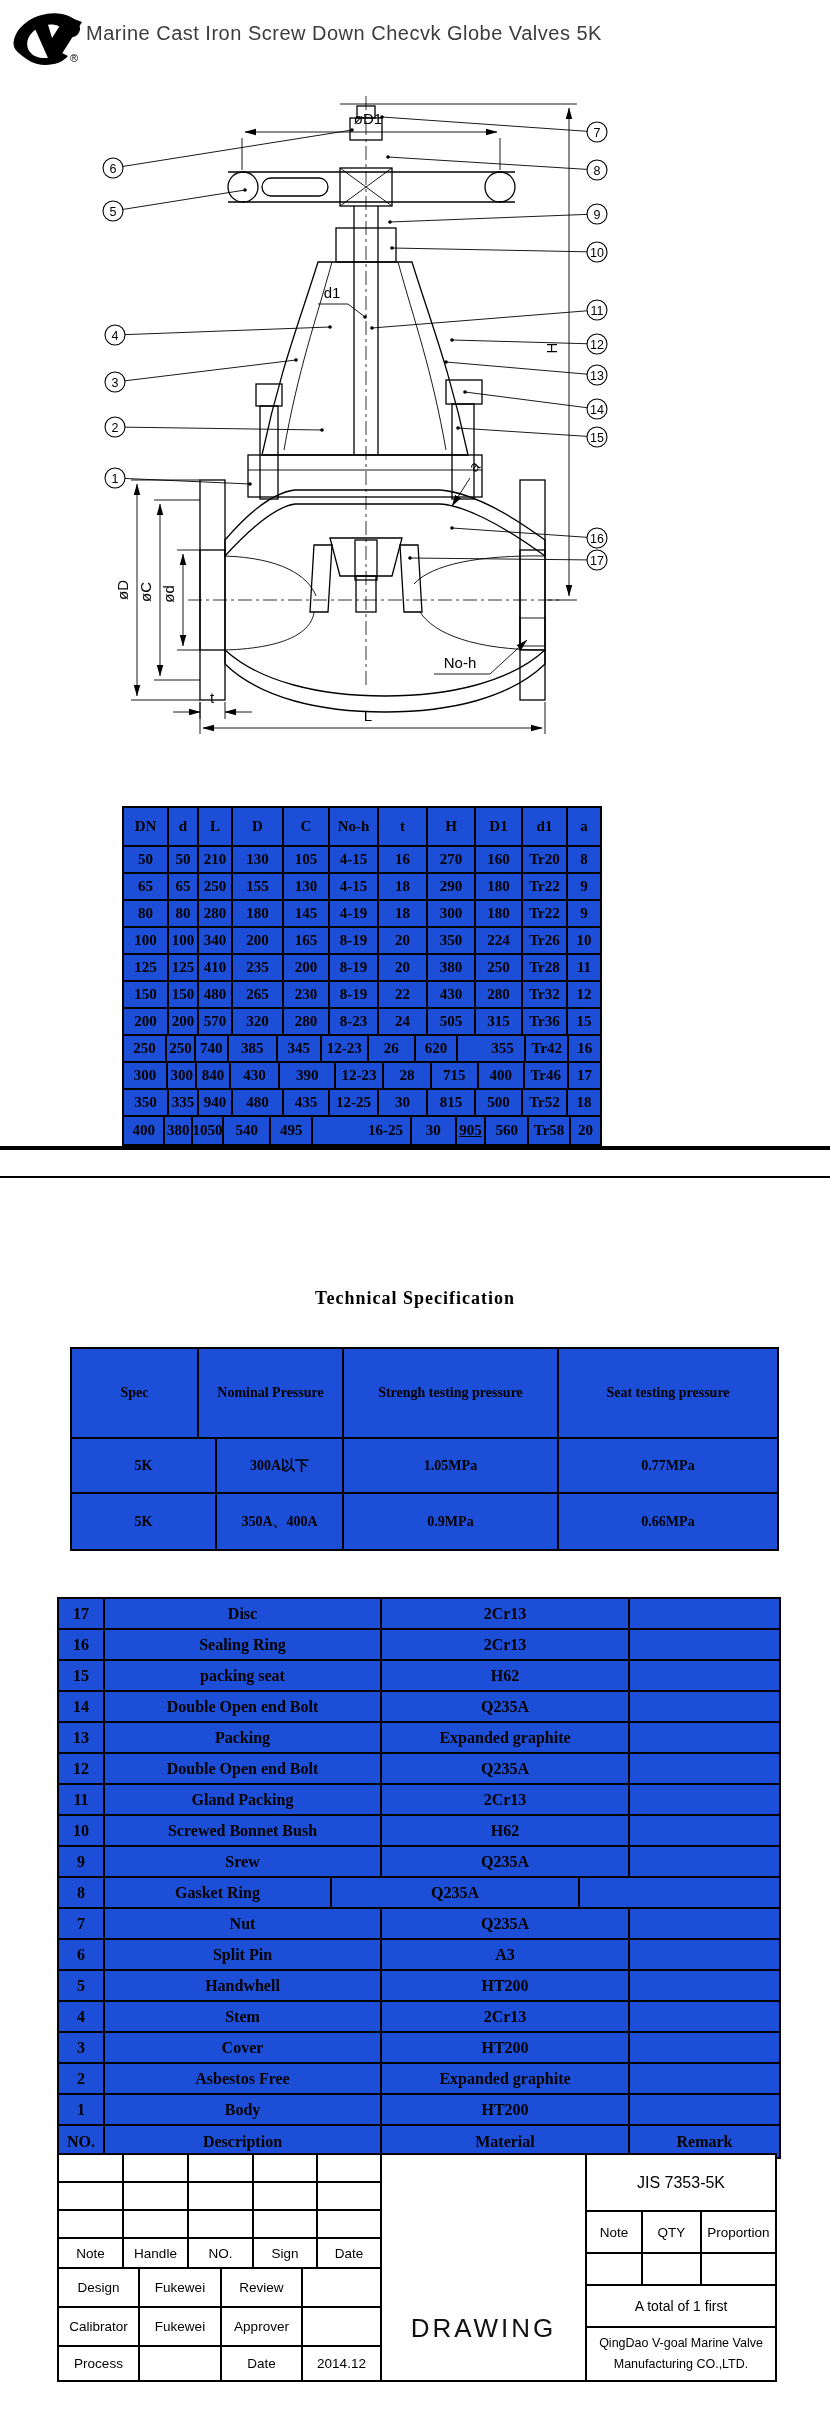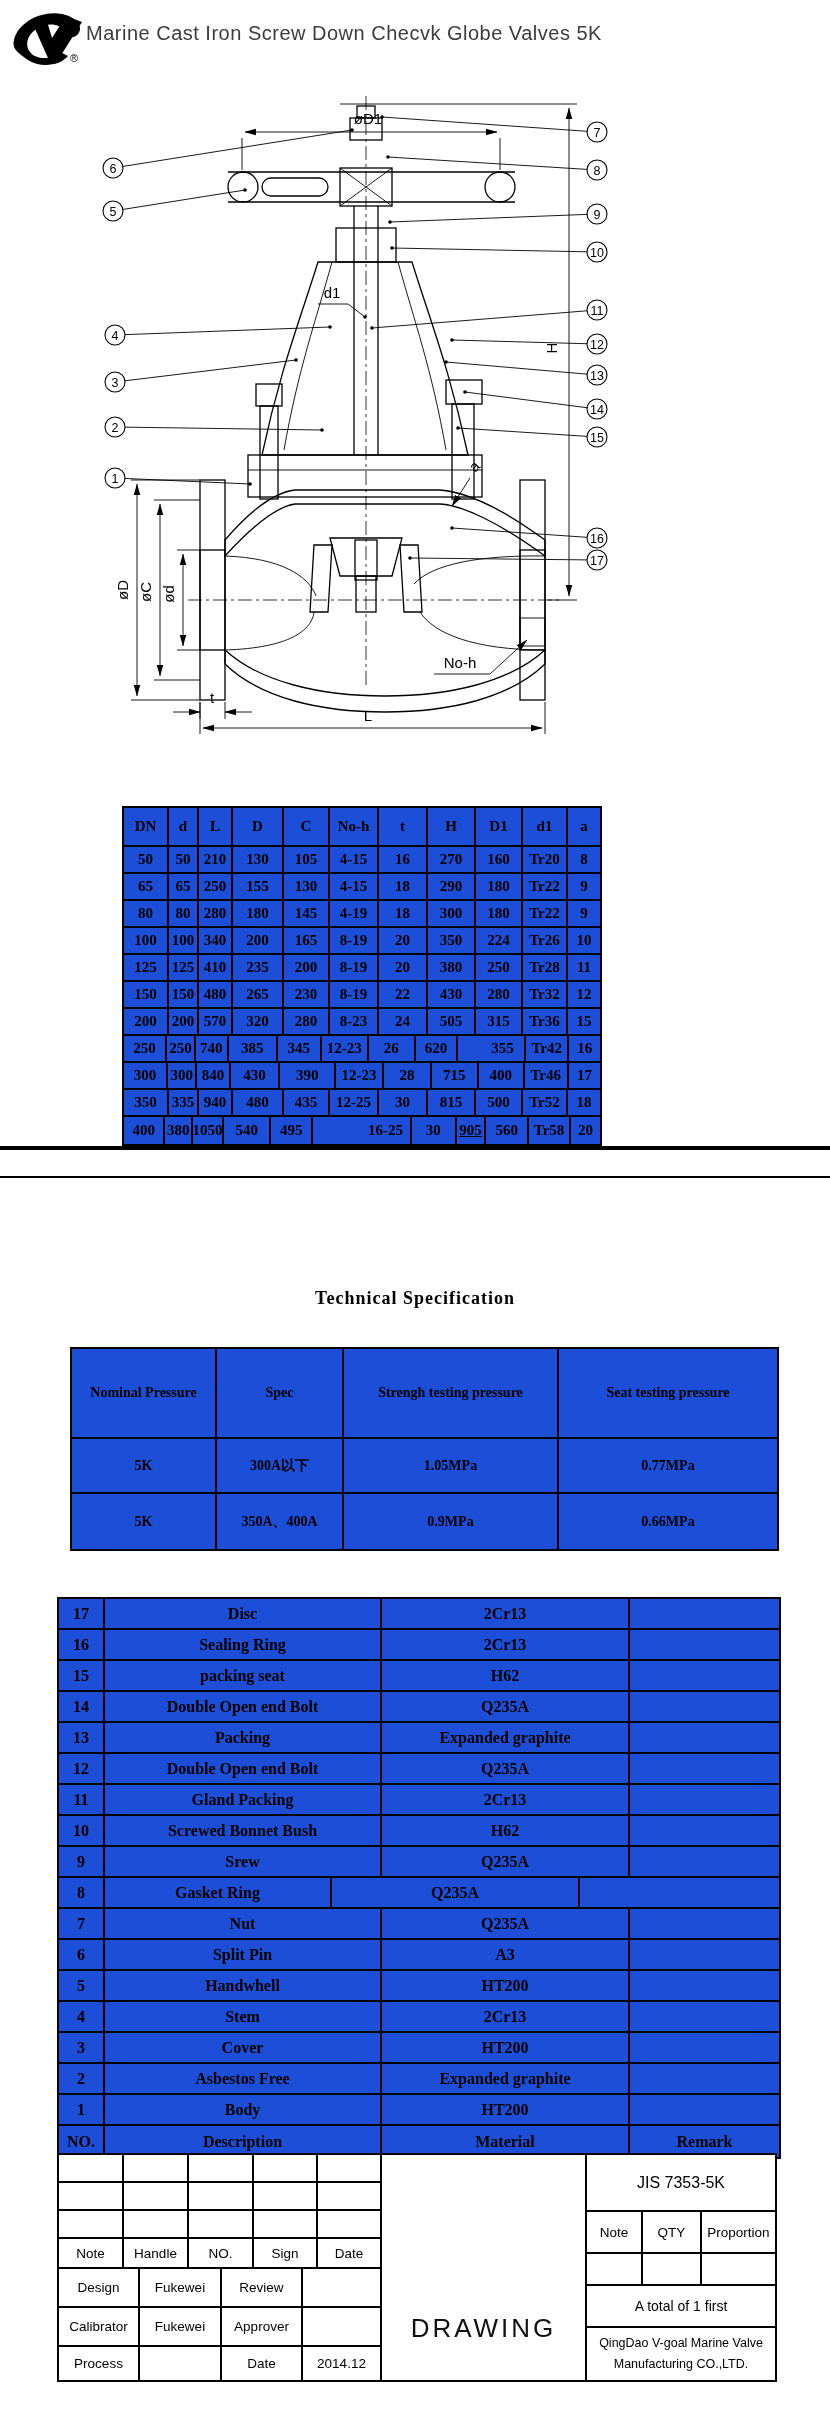--- a/index.html
+++ b/index.html
@@ -460,22 +460,22 @@
         <div class="tcell" style="width: 32px;">20</div>
       </div>
     </div>
 
   <div class="rule" style="top:1146px;height:4px"></div>
   <div class="rule" style="top:1176px;height:2px"></div>
 
   <div id="spec-title">Technical Specification</div>
   <div id="spec-table" class="tbl" style="left:70px;top:1347px;width:709px">
       <div class="trow" style="height: 90px;">
+        <div class="tcell" style="width: 127px;">Spec</div>
         <div class="tcell" style="width: 145px;">Nominal Pressure</div>
-        <div class="tcell" style="width: 127px;">Spec</div>
         <div class="tcell" style="width: 215px;">Strengh testing pressure</div>
         <div class="tcell" style="width: 218px;">Seat testing pressure</div>
       </div>
       <div class="trow" style="height: 55px;">
         <div class="tcell" style="width: 145px;">5K</div>
         <div class="tcell" style="width: 127px;">300A以下</div>
         <div class="tcell" style="width: 215px;">1.05MPa</div>
         <div class="tcell" style="width: 218px;">0.77MPa</div>
       </div>
       <div class="trow" style="height: 55px;">

